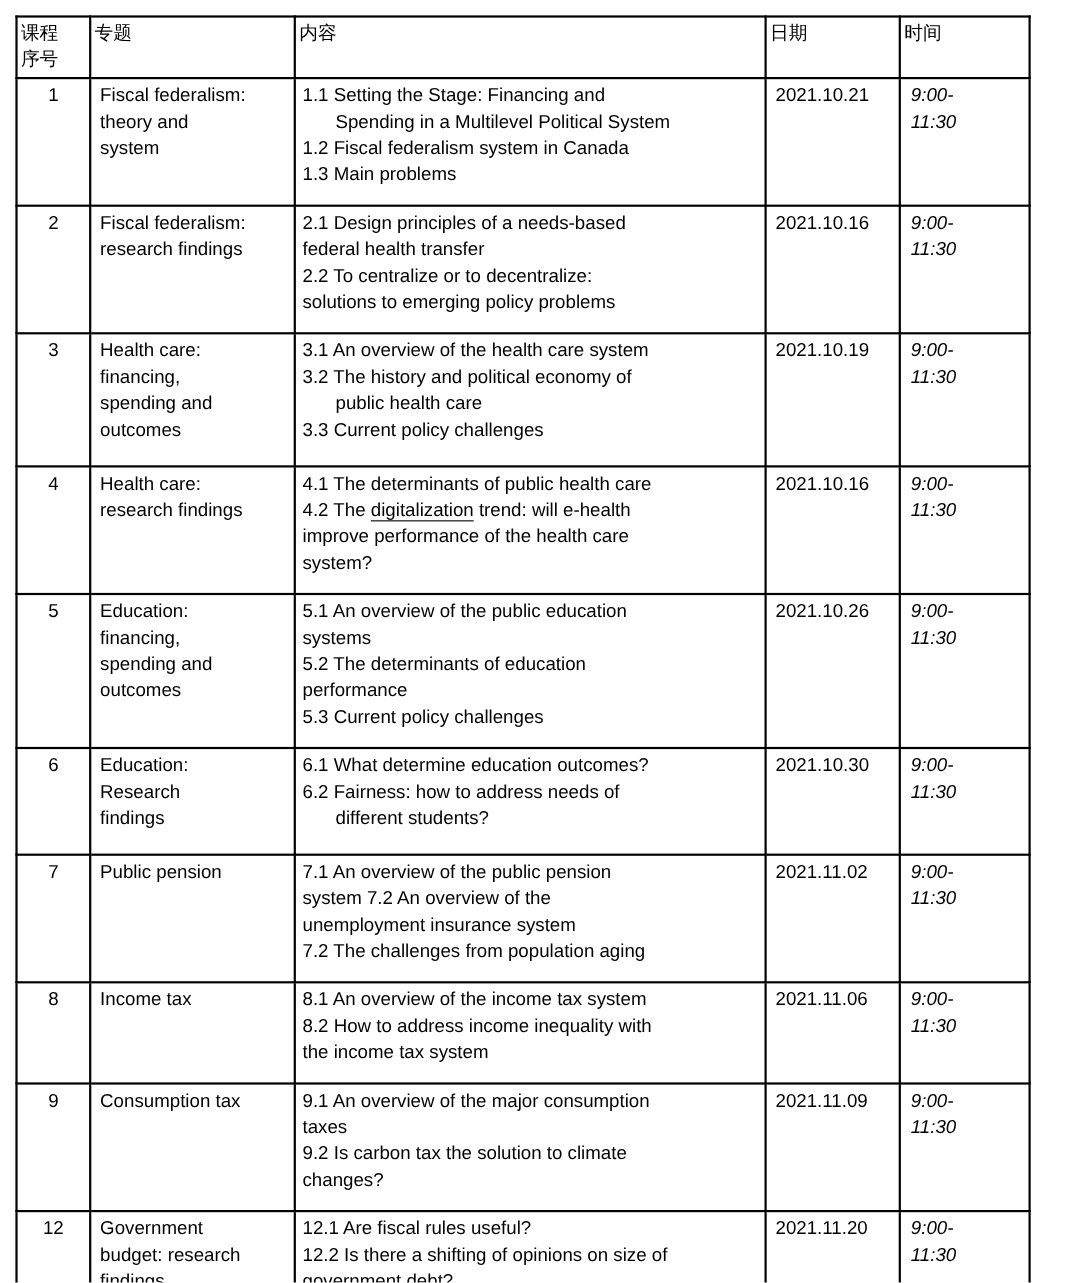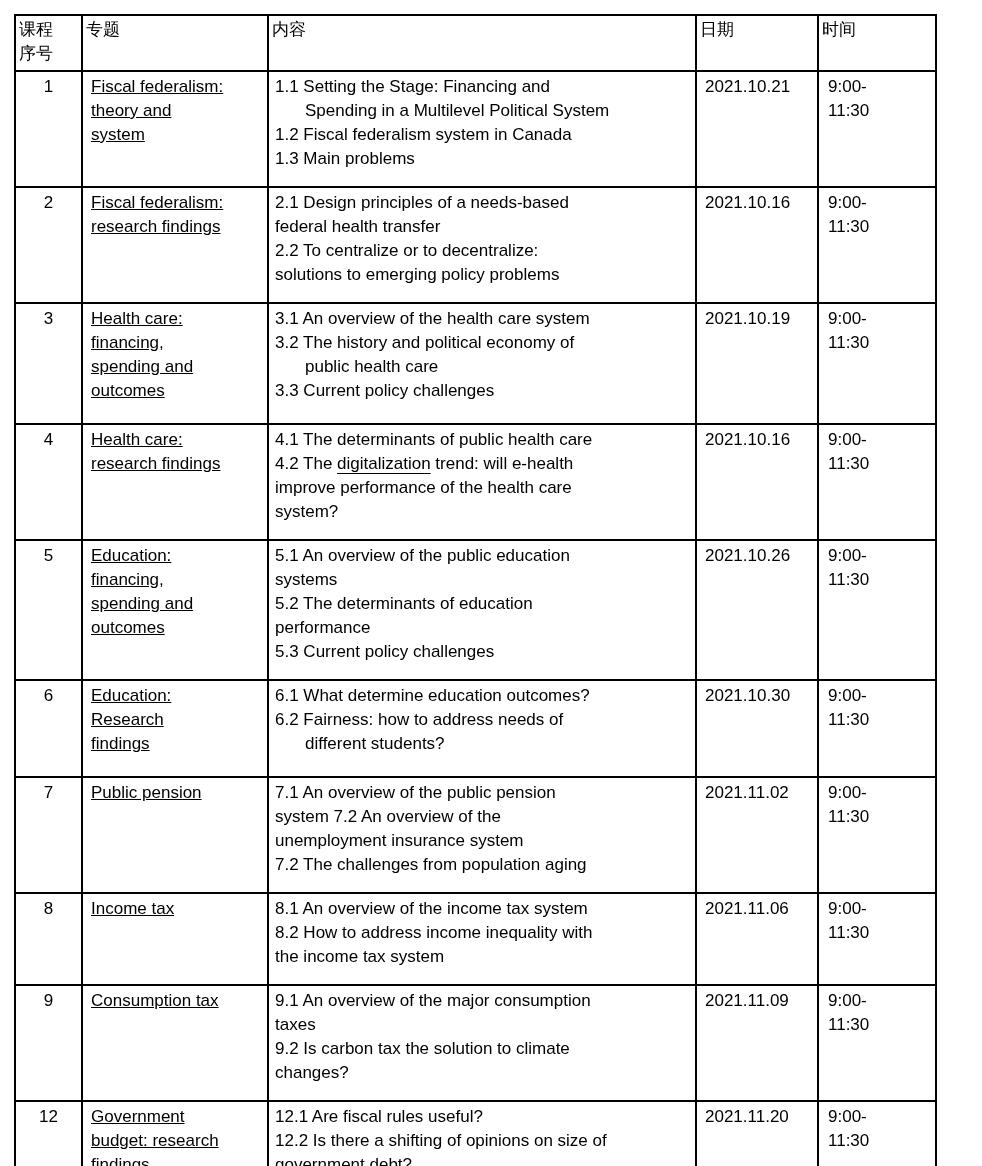--- a/index.html
+++ b/index.html
@@ -40,24 +40,24 @@
     overflow: hidden;
   }
   th {
     text-align: left;
     padding: 2px 3px 4px 3px;
   }
   td.col-index {
     text-align: center;
     padding: 3px 2px 4px 2px;
   }
-  td.col-topic   { padding: 3px 5px 20px 8px; text-decoration: underline; }
+  td.col-topic   { padding: 3px 5px 20px 8px; }
   td.col-content { padding: 3px 4px 15px 6px; }
   td.col-date    { padding: 3px 3px 4px 8px; }
-  td.col-time    { padding: 3px 3px 12px 9px; }
+  td.col-time    { padding: 3px 3px 12px 9px; font-style: italic; }
 
   .line { white-space: nowrap; }
   .line.indent { padding-left: 30px; }
 
   .squiggle {
     text-decoration-line: underline;
     text-decoration-style: wavy;
     text-decoration-color: #e01010;
     text-decoration-thickness: 2px;
     text-underline-offset: 4px;

